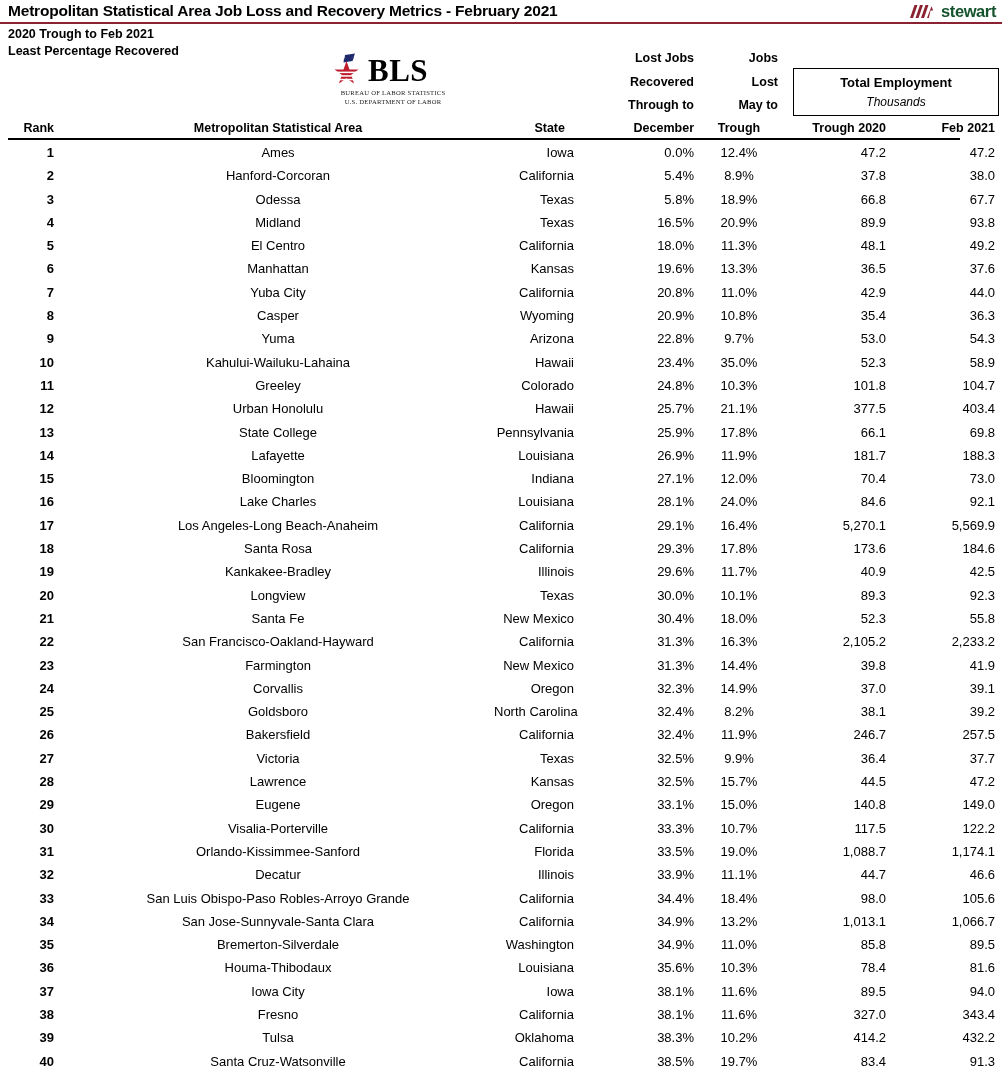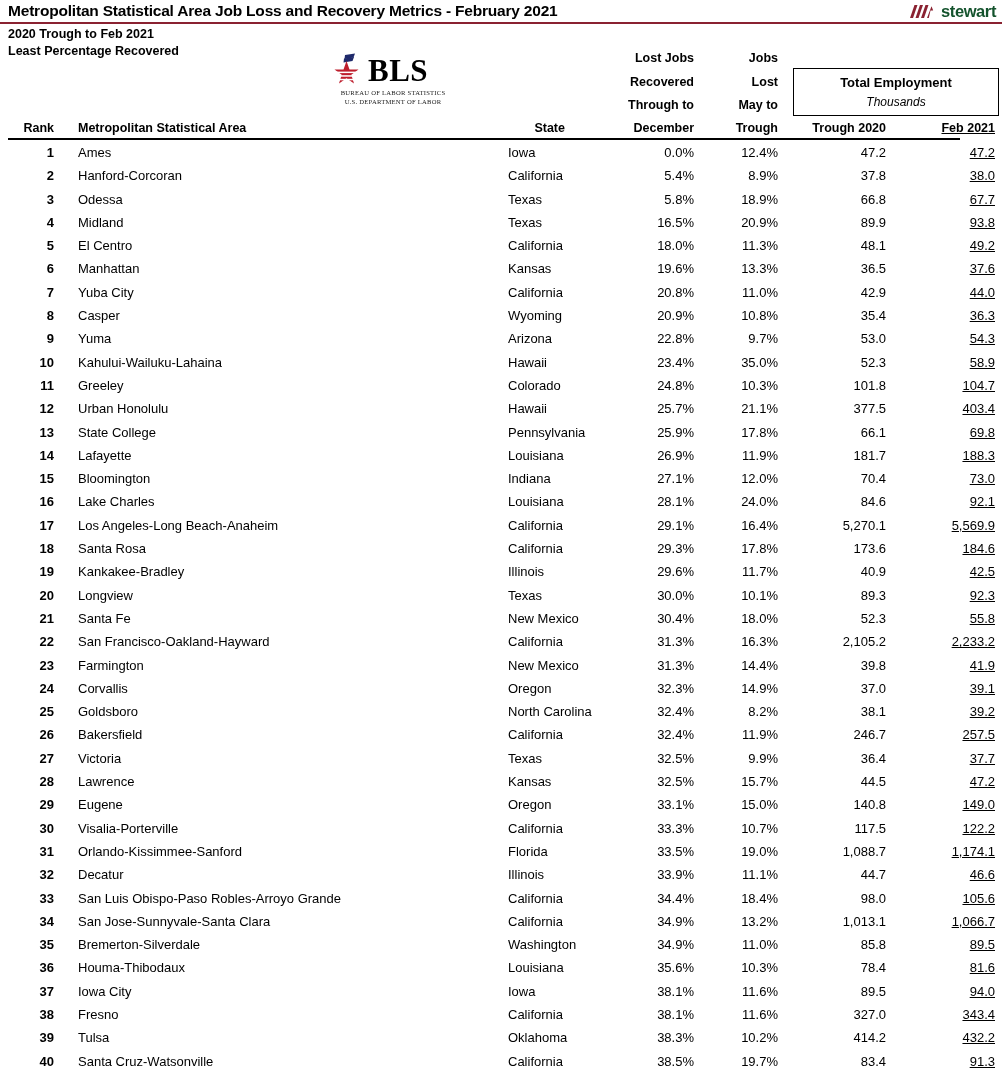--- a/index.html
+++ b/index.html
@@ -176,27 +176,27 @@
   }
   .row .cell {
     position: absolute;
     top: 0;
     line-height: 23.3px;
     white-space: nowrap;
   }
 
   
   .c-rank    { left: 8px;   width: 46px;  text-align: right; }
-  .c-msa     { left: 78px;  width: 400px; text-align: left;  }
-  .c-state   { left: 508px; width: 80px;  text-align: left;  }
+  .c-msa     { left: 78px;  width: 400px; text-align: center;  }
+  .c-state   { left: 494px; width: 80px;  text-align: right;  }
   .c-state-h { left: 486px; width: 79px;  text-align: right; }
   .c-rec     { left: 600px; width: 94px;  text-align: right; }
-  .c-lost    { left: 700px; width: 78px;  text-align: right; }
+  .c-lost    { left: 700px; width: 78px;  text-align: center; }
   .c-tr20    { left: 790px; width: 96px;  text-align: right; }
-  .c-feb21   { left: 898px; width: 97px;  text-align: right; text-decoration: underline; }
+  .c-feb21   { left: 898px; width: 97px;  text-align: right; }
 
   .row .c-rank { font-weight: bold; }
 </style>
 </head>
 <body>
 
 <div class="title-bar">
   <div class="doc-title">Metropolitan Statistical Area Job Loss and Recovery Metrics - February 2021</div>
 
   <div class="stewart-logo">

